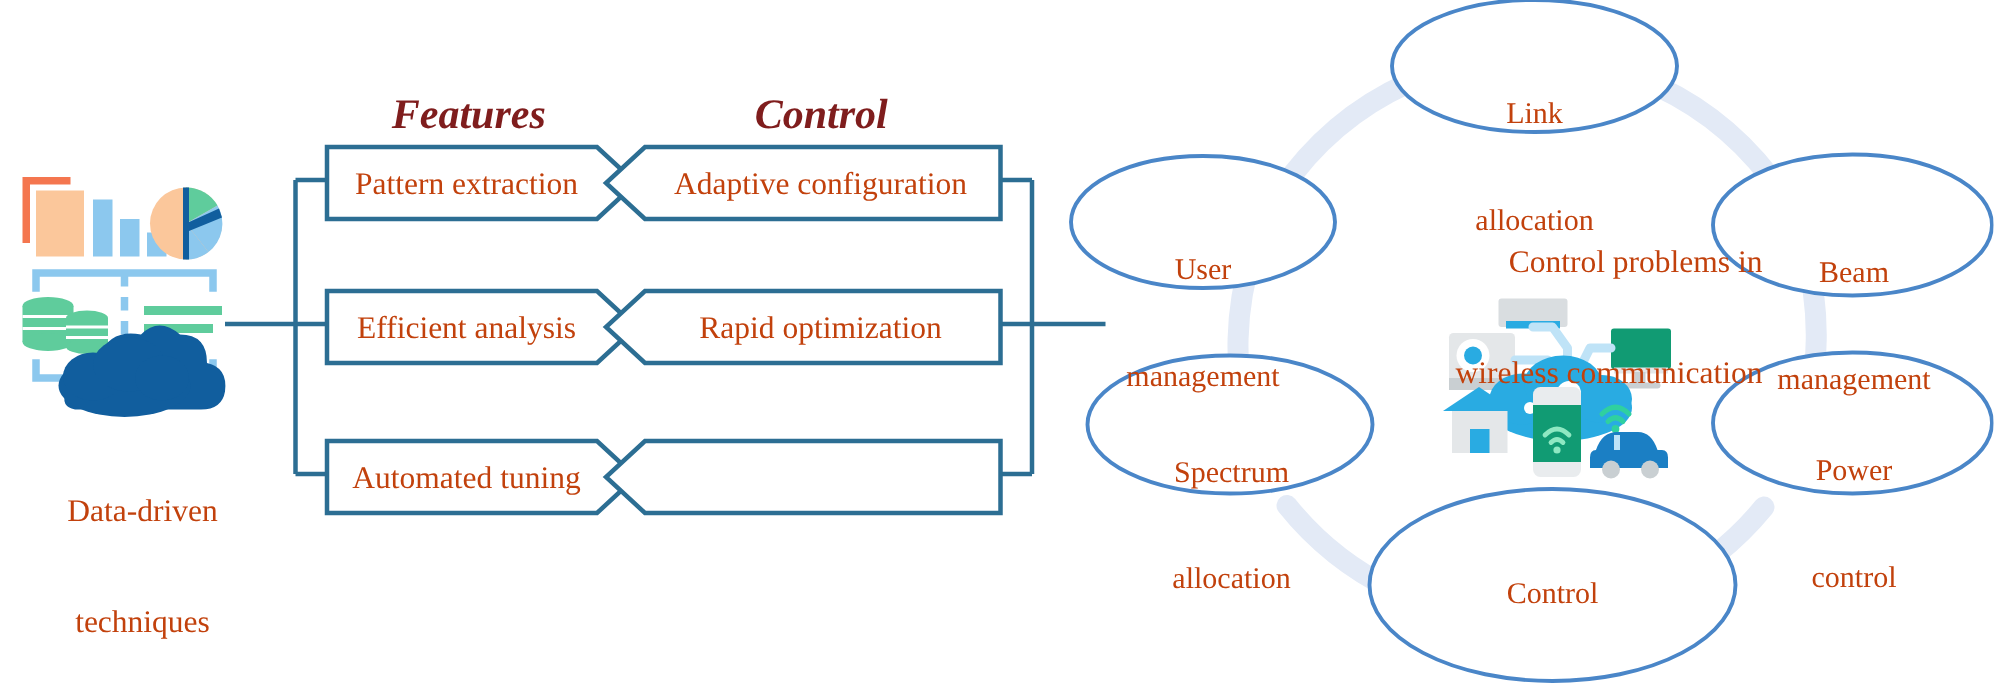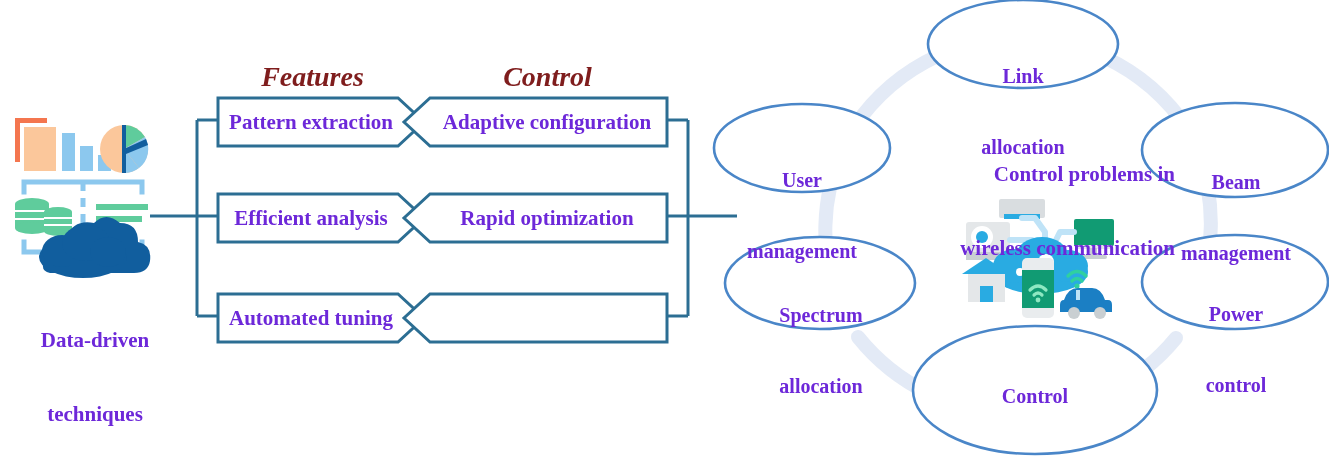--- a/index.html
+++ b/index.html
@@ -20,26 +20,25 @@
     height: 457px;
   }
   #stage > svg {
     position: absolute;
     top: 0;
     left: 0;
   }
   .lbl {
     position: absolute;
     font-family: "Liberation Serif", "DejaVu Serif", serif;
-    color: #6d28d9;
+    color: #c2410c;
     text-align: center;
     line-height: 1.18;
     white-space: pre;
     pointer-events: none;
-    font-weight: bold;
   }
   .hdr {
     font-weight: bold;
     font-size: 28px;
     color: #7f1d1d;
     font-style: italic;
   }
   .boxlbl { font-size: 21px; }
   .elliplbl { font-size: 20px; }
   .centerlbl { font-size: 21px; }

